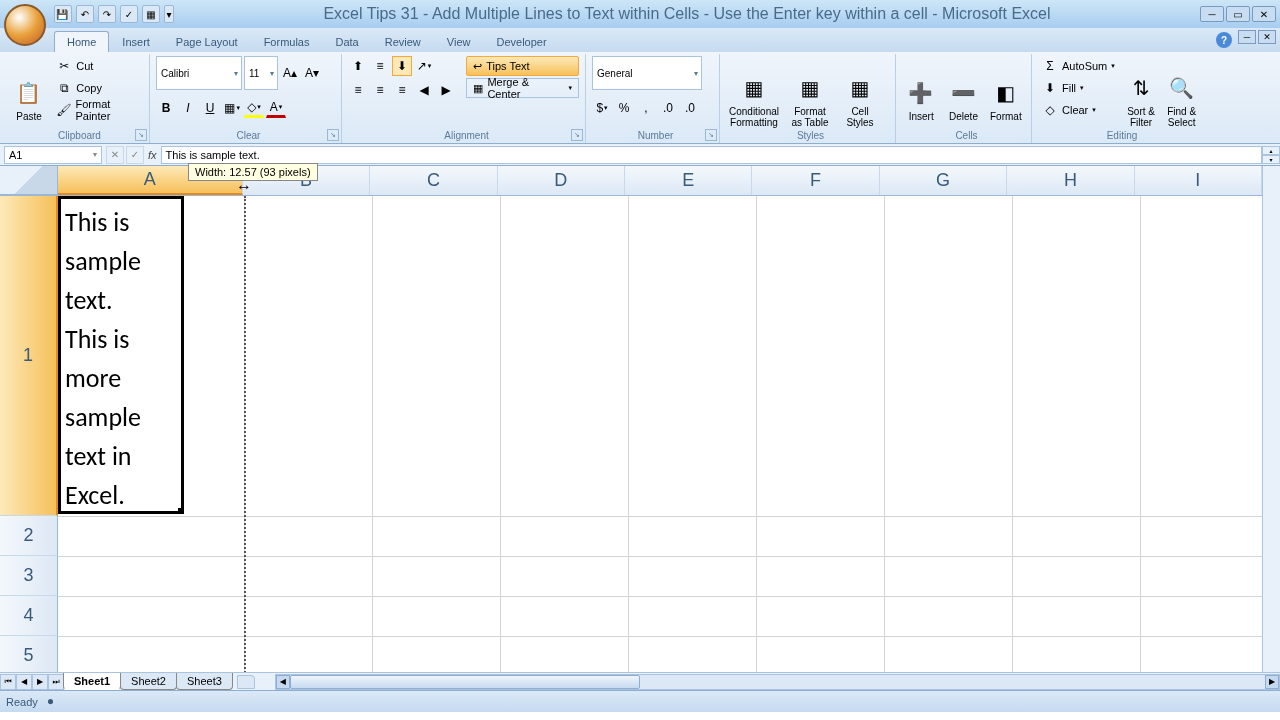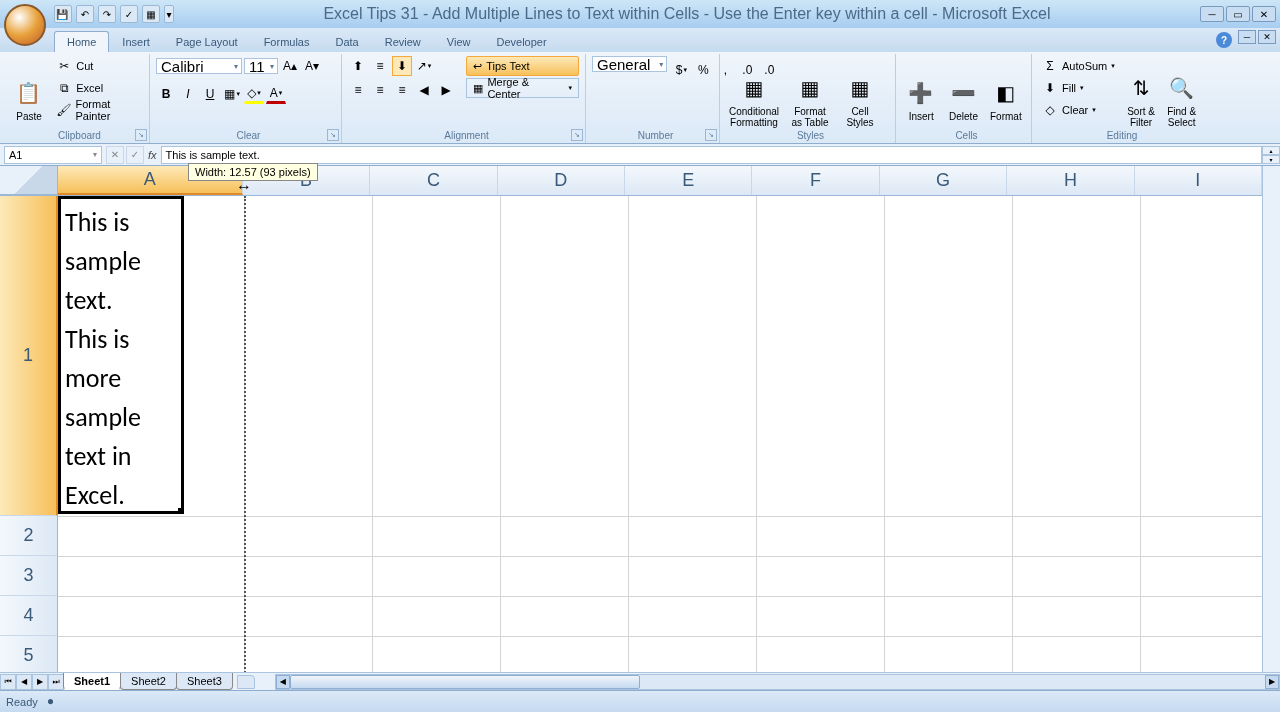--- a/index.html
+++ b/index.html
@@ -31,21 +31,21 @@
 
 .big-btn { width: 42px; display: flex; flex-direction: column; align-items: center; justify-content: center; gap: 2px; cursor: pointer; padding: 2px; }
 .big-btn .icon { width: 32px; height: 32px; display: flex; align-items: center; justify-content: center; font-size: 20px; }
 .big-btn .label { font-size: 10px; text-align: center; line-height: 1.1; }
 
 .stack { display: flex; flex-direction: column; gap: 2px; }
 .small-btn { height: 20px; display: flex; align-items: center; gap: 4px; padding: 0 4px; cursor: pointer; font-size: 11px; }
 .small-btn .ico { width: 16px; height: 16px; display: flex; align-items: center; justify-content: center; font-size: 12px; }
 
 .font-row { display: flex; gap: 2px; align-items: center; margin-bottom: 4px; }
-.font-sel { height: 16px; border: 1px solid #aac3de; background: #fff; padding: 0 16px 0 4px; font-size: 15px; display: flex; align-items: center; position: relative; cursor: pointer; text-align: center; }
+.font-sel { height: 34px; border: 1px solid #aac3de; background: #fff; padding: 0 16px 0 4px; font-size: 10px; display: flex; align-items: center; position: relative; cursor: pointer; text-align: center; }
 .font-sel::after { content: "▾"; position: absolute; right: 3px; font-size: 8px; color: #5b7a9a; }
 .fmt-btn { width: 20px; height: 20px; border: 1px solid transparent; display: flex; align-items: center; justify-content: center; font-size: 12px; cursor: pointer; }
 .fmt-btn.split::after { content: "▾"; font-size: 7px; margin-left: 1px; }
 
 .align-grid { display: flex; flex-direction: column; gap: 4px; }
 .align-row { display: flex; gap: 2px; }
 .wrap-btn { height: 20px; border: 1px solid #f7a83a; background: linear-gradient(#fde9b8, #f7c05a); padding: 0 6px; display: flex; align-items: center; gap: 4px; font-size: 11px; cursor: pointer; border-radius: 2px; }
 .merge-btn { height: 20px; border: 1px solid #aac3de; padding: 0 6px; display: flex; align-items: center; gap: 4px; font-size: 11px; cursor: pointer; }
 
 .num-sel { width: 110px; }
@@ -155,21 +155,21 @@
         <div class="icon">📋</div>
         <div class="label">Paste</div>
       </div>
       <div class="stack">
         <div class="small-btn">
             <span class="ico">✂</span>
             <span>Cut</span>
           </div>
         <div class="small-btn">
             <span class="ico">⧉</span>
-            <span>Excel</span>
+            <span>Copy</span>
           </div>
         <div class="small-btn">
             <span class="ico">🖌</span>
             <span>Format Painter</span>
           </div>
       </div>
     </div>
     <div class="group-label">Clipboard</div>
     <div class="group-dialog">↘</div>
   </div>
@@ -228,21 +228,21 @@
             <span>Merge &amp; Center</span>
             <span style="font-size:7px;margin-left:2px">▾</span>
           </div>
       </div>
     </div>
     <div class="group-label">Alignment</div>
     <div class="group-dialog">↘</div>
   </div>
 
   <div class="group" style="width:134px">
-    <div class="group-body" style="flex-direction:row">
+    <div class="group-body" style="flex-direction:column">
       <div class="font-sel num-sel">General</div>
       <div class="align-row" style="margin-top:4px">
         <div class="fmt-btn split">$</div>
         <div class="fmt-btn">%</div>
         <div class="fmt-btn">,</div>
         <div class="fmt-btn">.0</div>
         <div class="fmt-btn">.0</div>
       </div>
     </div>
     <div class="group-label">Number</div>

